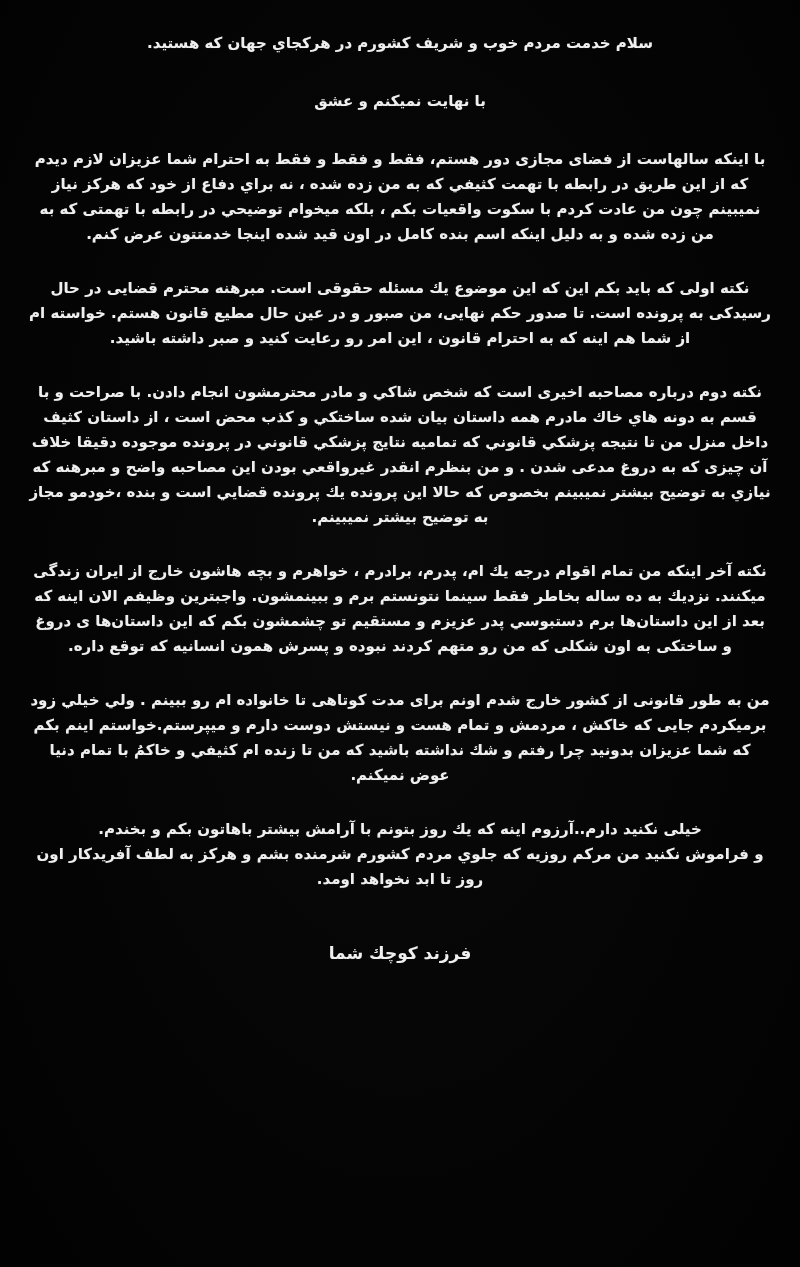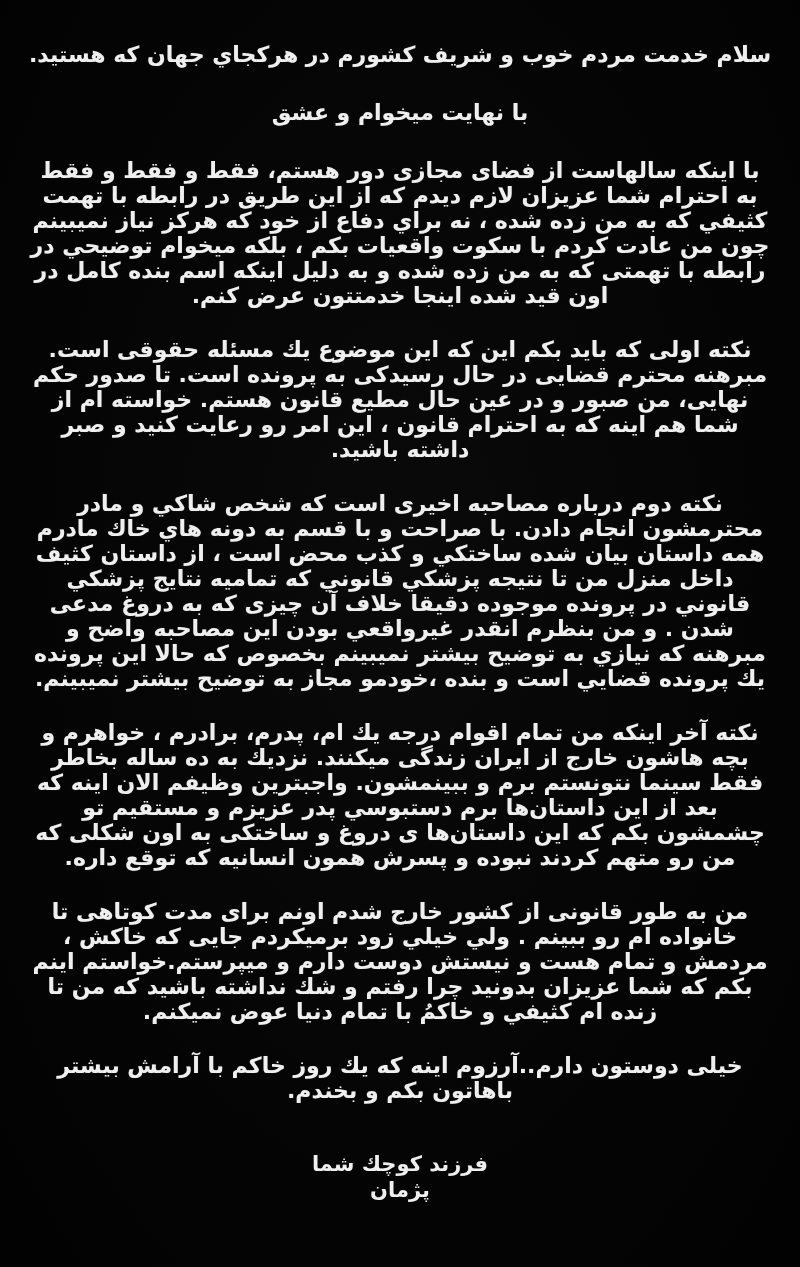--- a/index.html
+++ b/index.html
@@ -20,64 +20,64 @@
     color: #efefef;
     -webkit-font-smoothing: antialiased;
   }
   .statement {
     box-sizing: border-box;
     width: 100%;
     padding: 30px 28px 0 28px;
     text-align: center;
   }
   .para {
-    margin: 12px auto 29px auto;
+    margin: 1px auto 29px auto;
     max-width: 748px;
-    font-size: 22px;
+    font-size: 15px;
     line-height: 25px;
     letter-spacing: 0.2px;
     text-shadow: 0 0 1px rgba(255,255,255,0.25);
   }
   .greeting { margin-bottom: 33px; }
   .salutation { margin-bottom: 33px; }
   .closing-block { margin-bottom: 0; }
   .closing-block .sub-line { display: block; }
   .signature {
     margin-top: 48px;
   }
   .signature .sig-line {
     display: block;
-    font-size: 21px;
+    font-size: 17px;
     line-height: 26px;
   }
 </style>
 </head>
 <body>
 
 <div class="page">
   <div class="statement">
 
     <p class="para greeting">سلام خدمت مردم خوب و شريف كشورم در هركجاي جهان كه هستيد.</p>
 
-    <p class="para salutation">با نهايت ميخوام و عشق</p>
+    <p class="para salutation">با نهايت نميكنم و عشق</p>
 
     <p class="para">با اينكه سالهاست  از فضاى مجازى دور هستم،  فقط و فقط و فقط به احترام شما عزيزان لازم ديدم كه از اين طريق در رابطه با تهمت كثيفي كه به من زده شده ، نه براي دفاع از خود كه هركز نياز نميبينم چون من عادت كردم با سكوت واقعيات بكم ، بلكه ميخوام توضيحي در رابطه با تهمتى كه به من زده شده و به دليل اينكه اسم بنده كامل در اون قيد شده اينجا خدمتتون عرض كنم.</p>
 
     <p class="para">نكته اولى كه بايد بكم اين كه اين موضوع يك مسئله حقوقى است. مبرهنه محترم قضايى در حال رسيدكى به پرونده است. تا صدور حكم نهايى، من صبور و در عين حال مطيع قانون هستم. خواسته ام از شما هم اينه كه به احترام قانون ، اين امر رو رعايت كنيد و صبر داشته باشيد.</p>
 
     <p class="para">نكته دوم  درباره مصاحبه اخيرى است كه شخص شاكي و مادر محترمشون انجام دادن. با صراحت و با قسم به دونه هاي خاك مادرم همه داستان بيان شده ساختكي و كذب محض است ، از داستان كثيف داخل منزل من تا نتيجه پزشكي قانوني كه تماميه نتايج پزشكي قانوني در پرونده موجوده دقيقا خلاف آن چيزى كه به دروغ مدعى شدن . و من بنظرم انقدر غيرواقعي بودن اين مصاحبه واضح  و مبرهنه كه نيازي به توضيح بيشتر نميبينم بخصوص كه حالا اين پرونده يك پرونده قضايي است و بنده  ،خودمو  مجاز به توضيح بيشتر نميبينم.</p>
 
     <p class="para">نكته آخر اينكه من تمام اقوام درجه يك ام، پدرم، برادرم ، خواهرم و بچه هاشون خارج از ايران زندگى ميكنند. نزديك به ده ساله بخاطر فقط سينما نتونستم برم و ببينمشون. واجبترين وظيفم الان اينه كه بعد از اين داستان‌ها برم دستبوسي پدر عزيزم و مستقيم تو چشمشون بكم كه اين داستان‌ها ى دروغ و ساختكى به اون شكلى كه من رو متهم كردند نبوده و پسرش همون انسانيه كه توقع داره.</p>
 
     <p class="para">من به طور قانونى از كشور خارج شدم اونم براى مدت كوتاهى تا خانواده ام رو ببينم . ولي خيلي زود برميكردم جايى كه خاكش ، مردمش و تمام هست و نيستش دوست دارم و ميپرستم.خواستم اينم بكم كه شما عزيزان بدونيد چرا رفتم و شك نداشته باشيد كه من تا زنده ام كثيفي و خاكمُ با تمام دنيا عوض نميكنم.</p>
 
 
     <div class="para closing-block">
-      <span class="sub-line">خيلى دوستون دارم..آرزوم اينه كه يك روز خاكم با  آرامش بيشتر باهاتون بكم و بخندم.</span>
+      <span class="sub-line">خيلى نكنيد دارم..آرزوم اينه كه يك روز بتونم با  آرامش بيشتر باهاتون بكم و بخندم.</span>
+      <span class="sub-line">و فراموش نكنيد من مركم روزيه كه جلوي مردم كشورم شرمنده بشم و هركز به لطف آفريدكار اون روز تا ابد نخواهد اومد.</span>
     </div>
 
     <div class="signature">
       <span class="sig-line">فرزند كوچك شما</span>
-      <span class="sig-line">پژمان</span>
     </div>
 
   </div>
 </div>
 
 </body></html>

